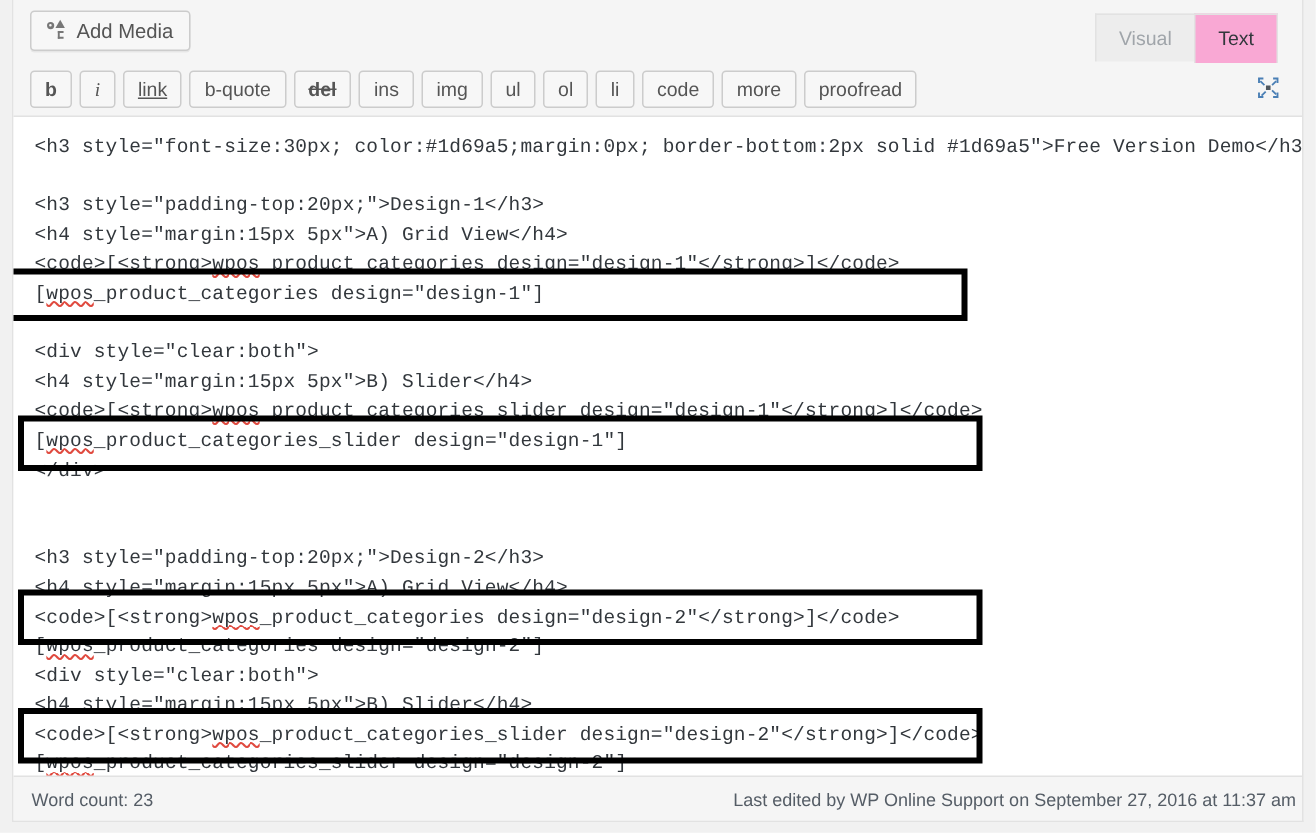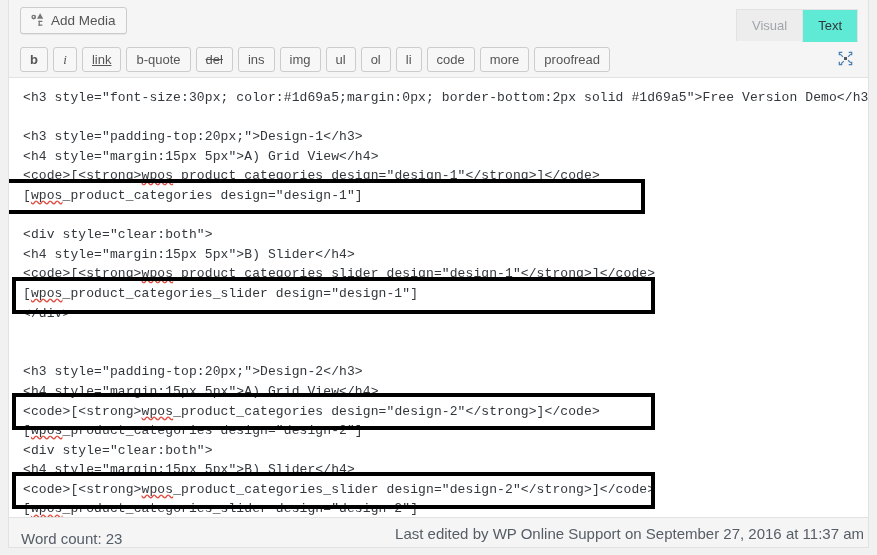--- a/index.html
+++ b/index.html
@@ -53,41 +53,41 @@
     line-height: 1;
     cursor: pointer;
     box-shadow: 0 1px 0 rgba(0,0,0,.06);
   }
 
   .icon-media { display: block; }
 
   
   .tabs {
     position: absolute;
-    right: 10px;
+    right: 16px;
     top: 7px;
     display: flex;
     align-items: flex-end;
     height: 34px;
   }
   .tab {
     font-size: 13px;
     line-height: 1;
     padding: 9px 15px 10px;
     border: 1px solid #e2e2e2;
     border-bottom: none;
     background: #ededed;
     color: #a0a5aa;
     cursor: pointer;
     margin-left: -1px;
     position: relative;
     top: 1px;
   }
   .tab.active {
-    background: #5eead4;
+    background: #f9a8d4;
     color: #32373c;
     border-color: #e2e2e2;
     z-index: 2;
   }
 
   
   .qt-toolbar {
     position: relative;
     height: 37px;
     background: #f5f5f5;
@@ -108,21 +108,21 @@
     font-size: 13px;
     line-height: 23px;
     text-align: center;
     cursor: pointer;
     white-space: nowrap;
     font-family: "Liberation Sans", sans-serif;
   }
   .qt-b { font-weight: bold; }
   .qt-i { font-style: italic; font-family: "Liberation Serif", serif; }
   .qt-link { text-decoration: underline; }
-  .qt-del { text-decoration: line-through; }
+  .qt-del { text-decoration: line-through; font-weight: bold; }
 
   .dfw-btn {
     position: absolute;
     right: 9px;
     top: 5px;
     width: 28px;
     height: 28px;
     display: flex;
     align-items: center;
     justify-content: center;
@@ -160,22 +160,22 @@
     background: transparent;
     pointer-events: none;
   }
 
   
   .status-bar {
     position: relative;
     height: 29px;
     background: #f5f5f5;
     display: flex;
-    align-items: flex-end;
-    font-size: 15px;
+    align-items: center;
+    font-size: 12px;
     color: #555d66;
   }
   .word-count {
     padding-left: 12px;
   }
   .last-edited {
     position: absolute;
     right: 4px;
     top: 50%;
     transform: translateY(-50%);

